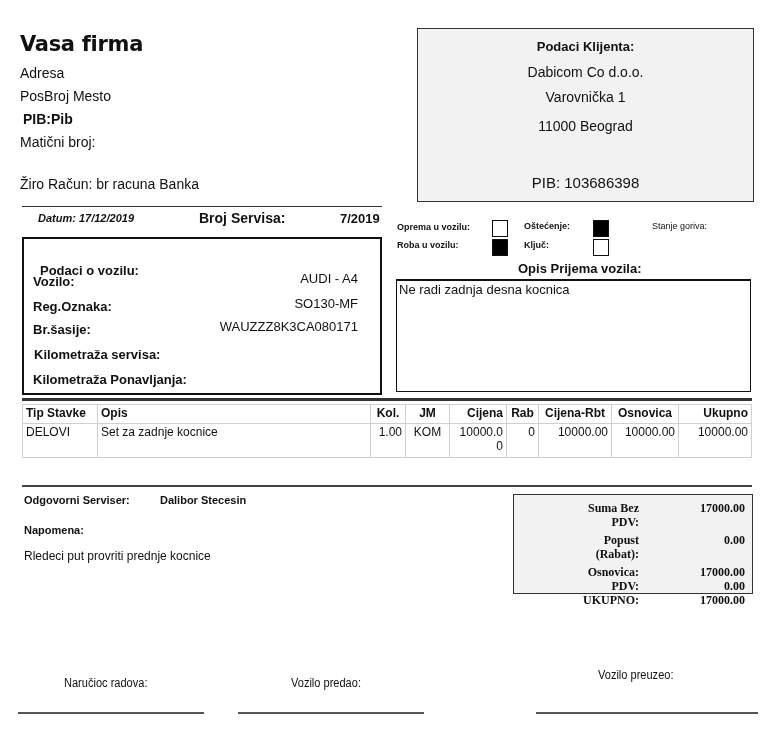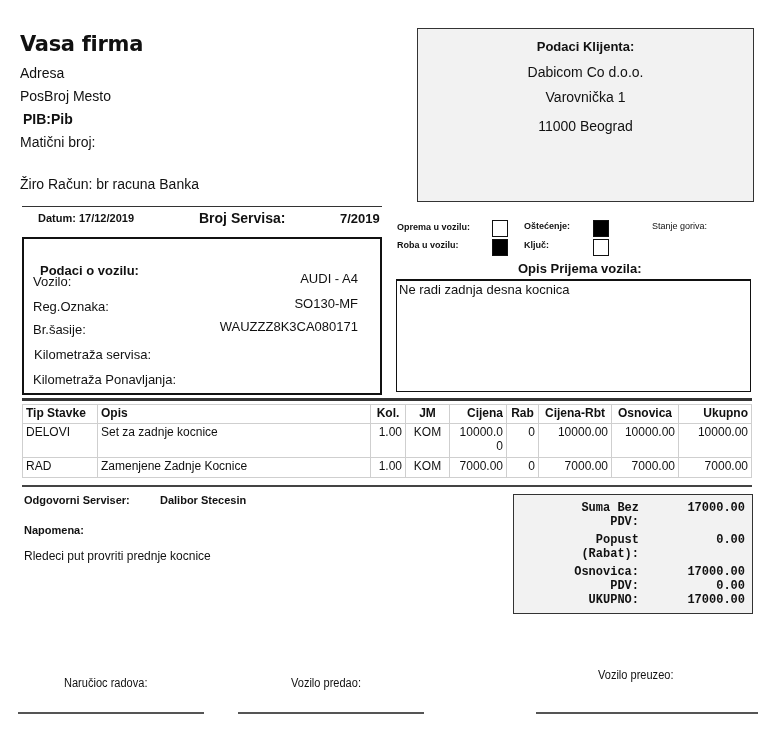--- a/index.html
+++ b/index.html
@@ -12,28 +12,28 @@
   .company-line { left: 20px; font-size: 14px; }
   .company-pib { left: 23px; font-size: 14px; font-weight: bold; }
 
   
   .client-box { left: 417px; top: 28px; width: 337px; height: 174px; background: #f2f2f2; border: 1px solid #333; text-align: center; }
   .client-box .title { position: absolute; left: 0; right: 0; top: 10px; font-size: 13px; font-weight: bold; }
   .client-box .ln { position: absolute; left: 0; right: 0; font-size: 14px; }
 
   .hline { background: #444; height: 2px; }
 
-  .datum { left: 38px; top: 212px; font-size: 11px; font-weight: bold; }
+  .datum { left: 38px; top: 212px; font-size: 11px; font-weight: bold; font-style: italic; }
   .broj-label { left: 199px; top: 210px; font-size: 14px; font-weight: bold; }
   .broj-val { left: 340px; top: 211px; font-size: 13px; font-weight: bold; }
 
   
   .vehicle-box { left: 22px; top: 237px; width: 360px; height: 158px; border: 2px solid #111; }
   .vehicle-box .title { position: absolute; left: 0; right: 0; top: 24px; font-size: 13px; font-weight: bold; margin-left: 16px; }
-  .vlabel { position: absolute; left: 9px; font-size: 13px; font-weight: normal; }
+  .vlabel { position: absolute; left: 9px; font-size: 13px; font-weight: bold; }
   .vval { position: absolute; right: 22px; font-size: 13px; }
 
   
   .chk-label { font-size: 9px; font-weight: bold; }
   .chk-label.normal { font-weight: normal; margin-left: 32px; }
   .chkbox { width: 16px; height: 17px; border: 1px solid #111; background: #fff; }
   .chkbox.filled { background: #000; }
   .opis-title { left: 518px; top: 261px; font-size: 13px; font-weight: bold; }
   .opis-box { left: 396px; top: 279px; width: 355px; height: 113px; border: 1px solid #111; border-top-width: 2px; padding: 1px 2px; font-size: 13px; }
 
@@ -47,21 +47,21 @@
   .c { text-align: center; }
   .l { text-align: left; }
   .wrap-num { word-break: break-all; width: 50px; }
 
   .serviser { left: 24px; top: 494px; font-size: 11px; font-weight: bold; }
   .serviser-val { left: 160px; top: 494px; font-size: 11px; font-weight: bold; }
   .napomena { left: 24px; top: 524px; font-size: 11px; font-weight: bold; }
   .napomena-val { left: 24px; top: 549px; font-size: 12px; }
 
   
-  .totals-box { left: 513px; top: 494px; width: 240px; height: 120px; background: #f2f2f2; border: 1px solid #333; font-family: Liberation Mono, monospace; font-size: 12px; font-weight: bold; }
+  .totals-box { left: 513px; top: 494px; width: 240px; height: 100px; background: #f2f2f2; border: 1px solid #333; font-family: Liberation Serif, serif; font-size: 12px; font-weight: bold; }
   .tot-label { position: absolute; right: 113px; text-align: right; line-height: 14px; }
   .tot-val { position: absolute; right: 7px; text-align: right; line-height: 14px; }
 
   .sig-label { font-size: 12px; transform: scaleX(0.92); transform-origin: left; }
   .sig-line { height: 2px; background: #555; }
 </style>
 </head>
 <body>
 
 <div class="abs company-name">Vasa firma</div>
@@ -69,20 +69,21 @@
 <div class="abs company-line" style="top:88px">PosBroj Mesto</div>
 <div class="abs company-pib" style="top:111px">PIB:Pib</div>
 <div class="abs company-line" style="top:134px">Matični broj:</div>
 <div class="abs company-line" style="top:176px">Žiro Račun: br racuna Banka</div>
 
 <div class="abs client-box">
   <div class="title">Podaci Klijenta:</div>
   <div class="ln" style="top:35px">Dabicom Co d.o.o.</div>
   <div class="ln" style="top:60px">Varovnička 1</div>
   <div class="ln" style="top:89px">11000 Beograd</div>
+  <div class="ln" style="top:145px; font-size:15px">PIB: 103686398</div>
 </div>
 
 <div class="abs hline" style="left:22px; top:206px; width:360px; height:1px; background:#333"></div>
 <div class="abs datum">Datum: 17/12/2019</div>
 <div class="abs broj-label">Broj Servisa:</div>
 <div class="abs broj-val">7/2019</div>
 
 <div class="abs vehicle-box">
   <div class="title">Podaci o vozilu:</div>
   <div class="vlabel" style="top:35px">Vozilo:</div>
@@ -131,31 +132,20 @@
       <td class="r">1.00</td>
       <td class="c">KOM</td>
       <td class="r">
           <div class="wrap-num" style="margin-left:auto; text-align:right">10000.00</div>
         </td>
       <td class="r">0</td>
       <td class="r">10000.00</td>
       <td class="r">10000.00</td>
       <td class="r">10000.00</td>
     </tr>
-    <tr>
-      <td>RAD</td>
-      <td>Zamenjene Zadnje Kocnice</td>
-      <td class="r">1.00</td>
-      <td class="c">KOM</td>
-      <td class="r">7000.00</td>
-      <td class="r">0</td>
-      <td class="r">7000.00</td>
-      <td class="r">7000.00</td>
-      <td class="r">7000.00</td>
-    </tr>
   </tbody>
 </table>
 
 <div class="abs hline" style="left:22px; top:485px; width:730px; height:2px; background:#444"></div>
 
 <div class="abs serviser">Odgovorni Serviser:</div>
 <div class="abs serviser-val">Dalibor Stecesin</div>
 <div class="abs napomena">Napomena:</div>
 <div class="abs napomena-val">Rledeci put provriti prednje kocnice</div>
 

